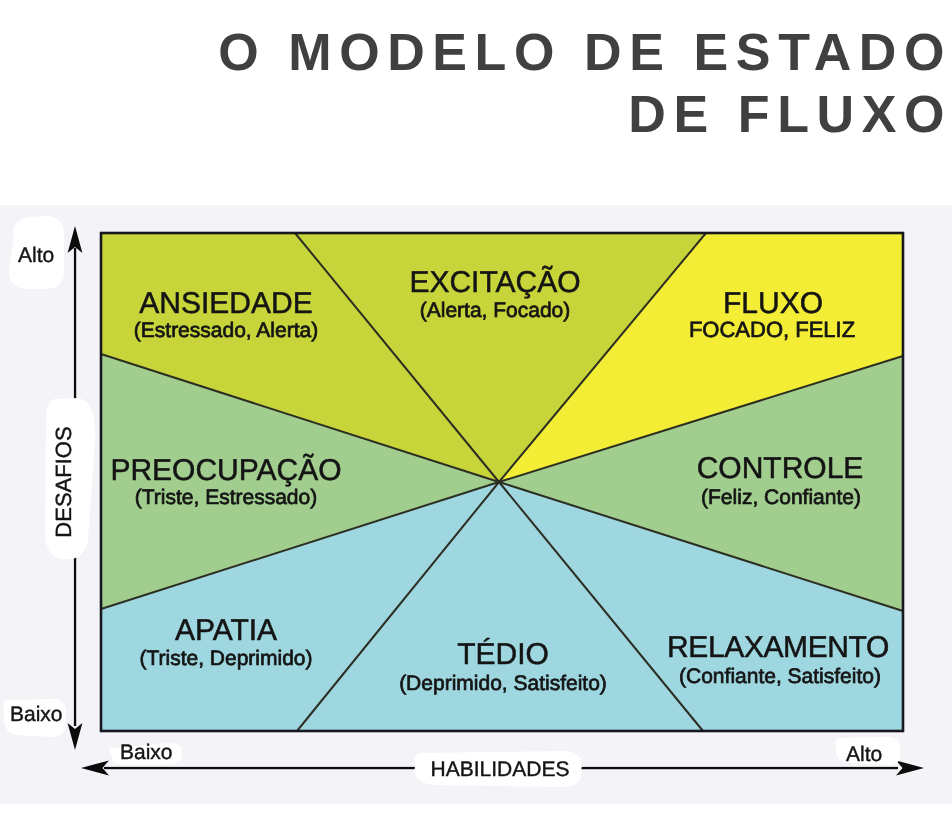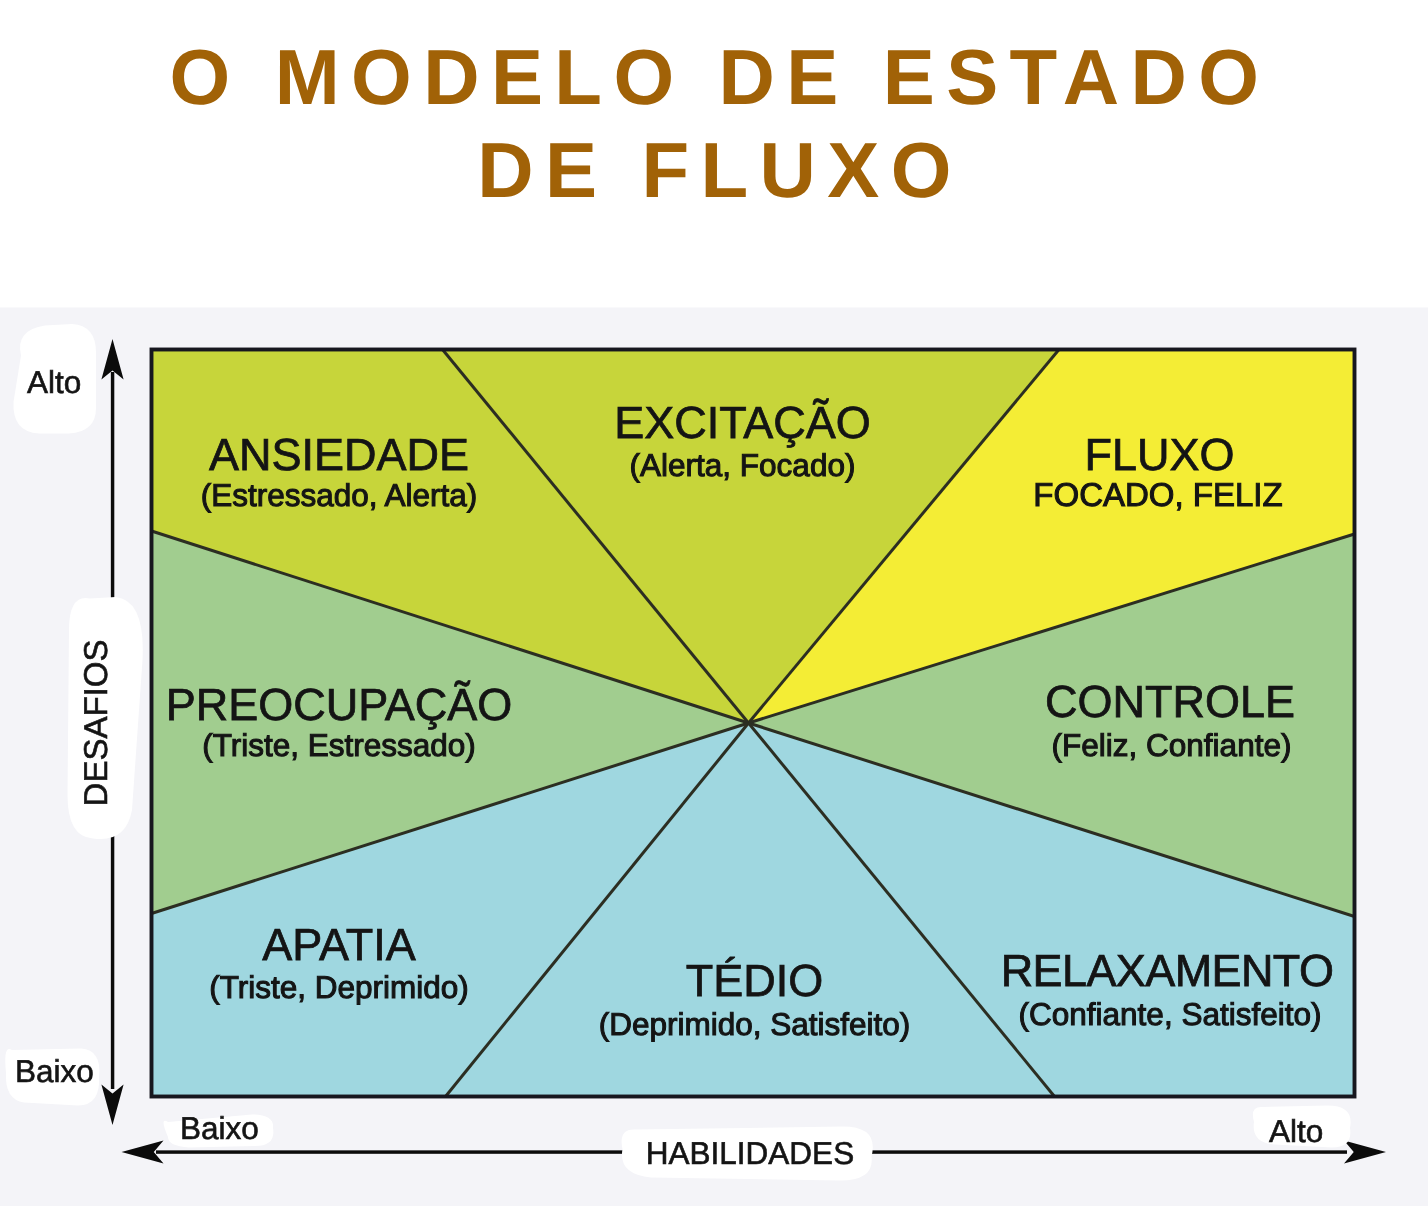--- a/index.html
+++ b/index.html
@@ -1,18 +1,18 @@
 <!DOCTYPE html>
 <html><head>
 <meta charset="utf-8">
 <style>
   html,body{margin:0;padding:0;}
   body{width:952px;height:820px;background:#ffffff;font-family:"Liberation Sans",sans-serif;overflow:hidden;position:relative;}
   .band{position:absolute;left:0;top:205px;width:952px;height:599px;background:#f4f4f8;}
-  .title{position:absolute;left:0;top:0;width:952px;text-align:center;color:#a16207;font-weight:bold;font-size:52px;letter-spacing:7.6px;line-height:62px;padding-top:21px;padding-left:8px;box-sizing:border-box;}
+  .title{position:absolute;left:0;top:0;width:952px;text-align:right;color:#404040;font-weight:bold;font-size:52px;letter-spacing:7.6px;line-height:62px;padding-top:21px;padding-left:8px;box-sizing:border-box;}
   svg{position:absolute;left:0;top:0;}
   text{fill:#141414;text-rendering:geometricPrecision;}
   .lbl{stroke:#141414;stroke-width:0.5;paint-order:stroke;}
   .sub{stroke:#141414;stroke-width:0.7;paint-order:stroke;}
   .ax{stroke:#141414;stroke-width:0.4;paint-order:stroke;}
 </style>
 </head>
 <body>
 
 <div class="band"></div>

